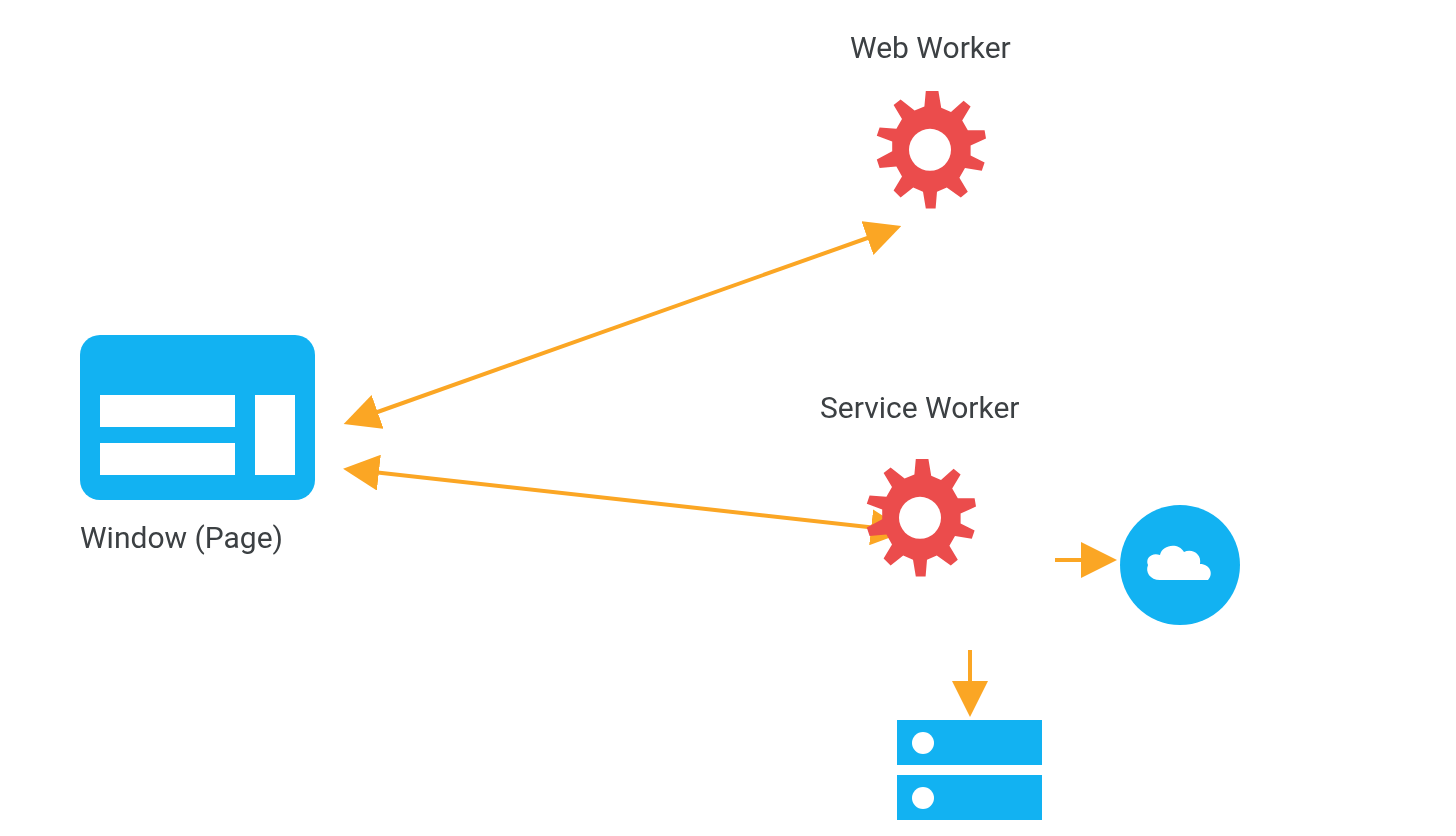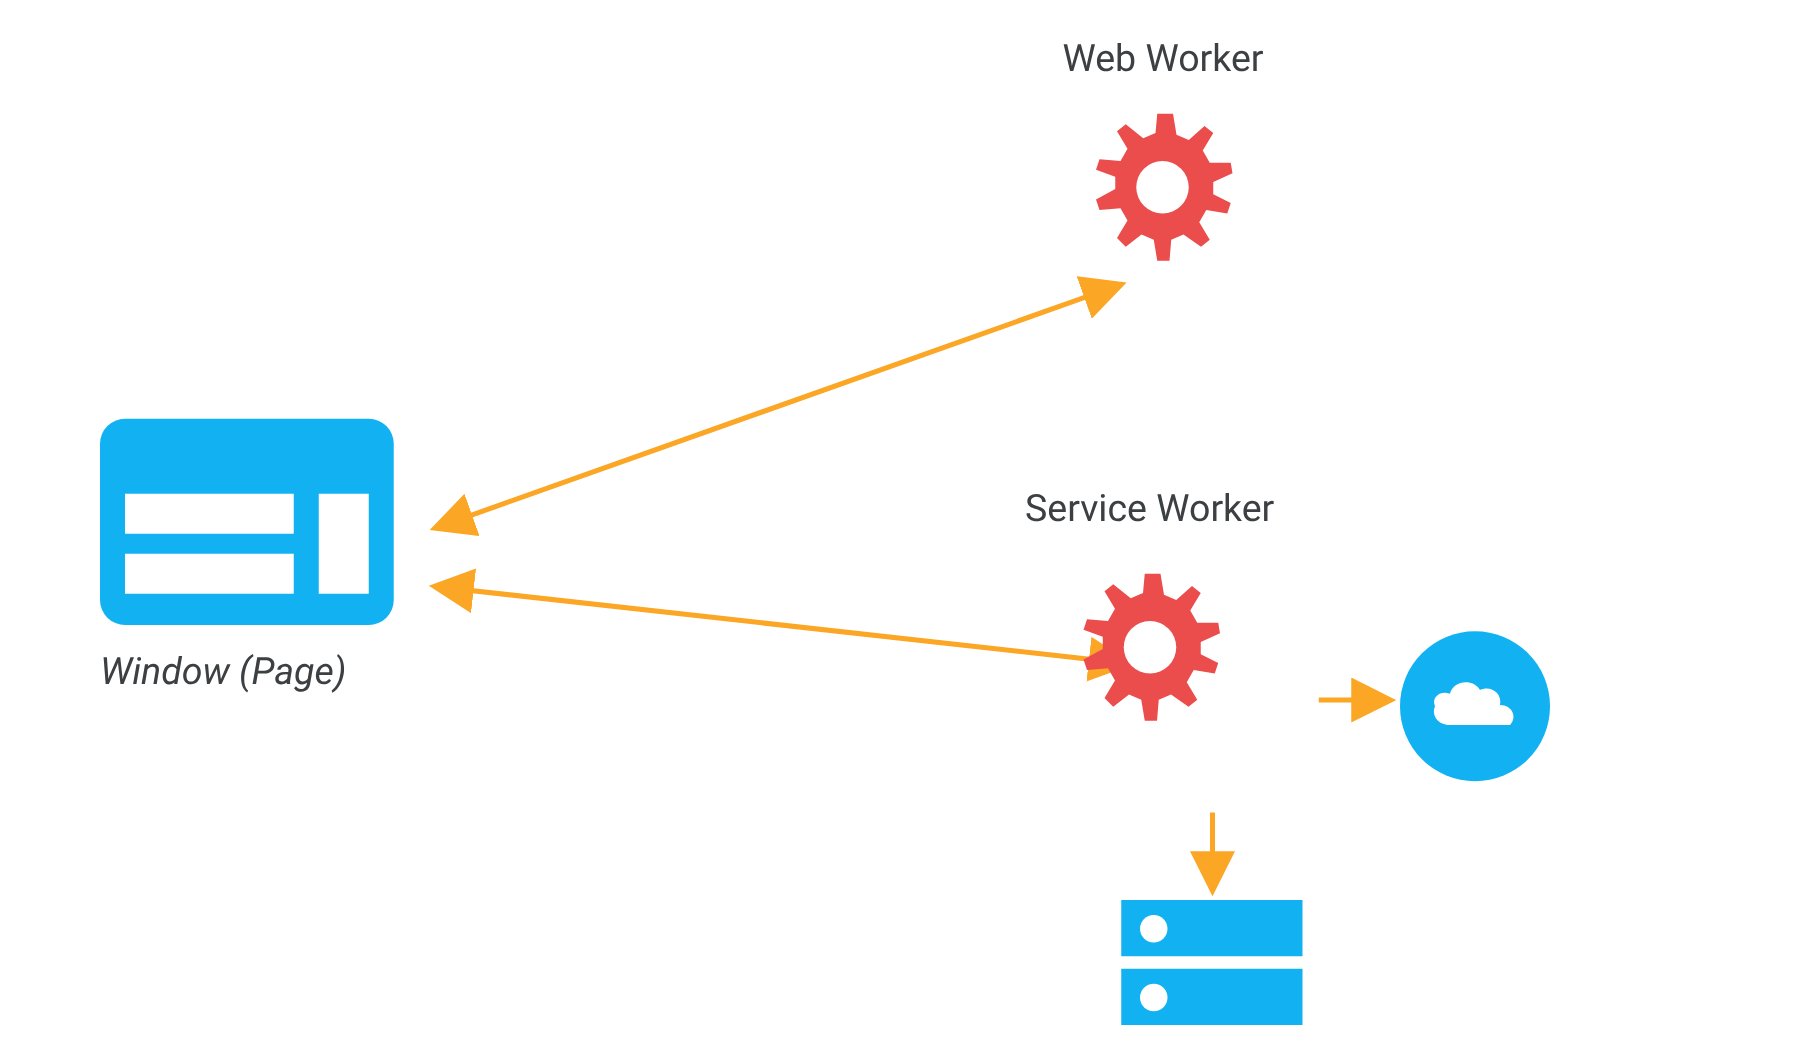--- a/index.html
+++ b/index.html
@@ -56,21 +56,20 @@
     .window-icon .inner-right {
       position: absolute;
       left: 175px;
       top: 60px;
       width: 40px;
       height: 80px;
       background: #ffffff;
     }
     .window-label {
       margin-top: 20px;
-      font-style: italic;
     }
     
     .gear-wrapper {
       width: 140px;
       height: 140px;
       position: relative;
     }
     .gear-svg {
       width: 100%;
       height: 100%;

